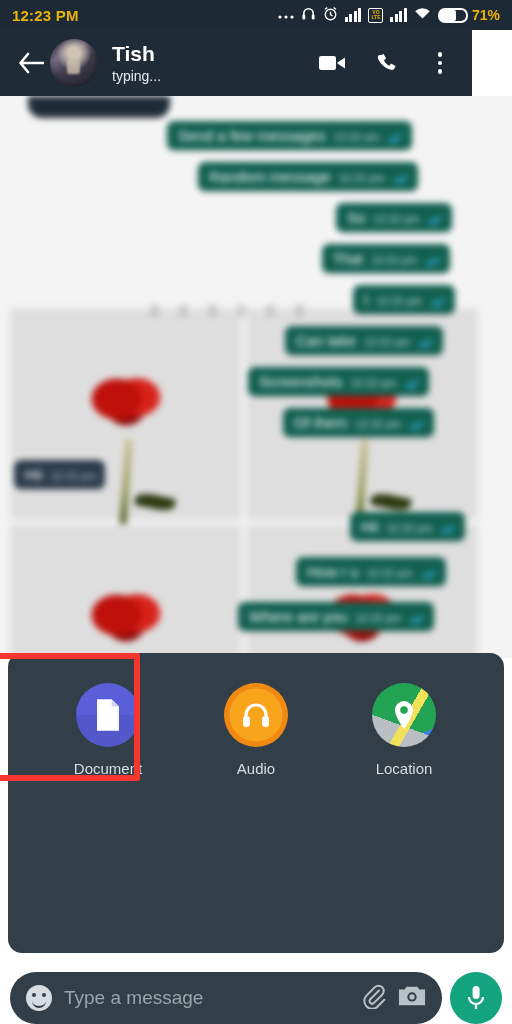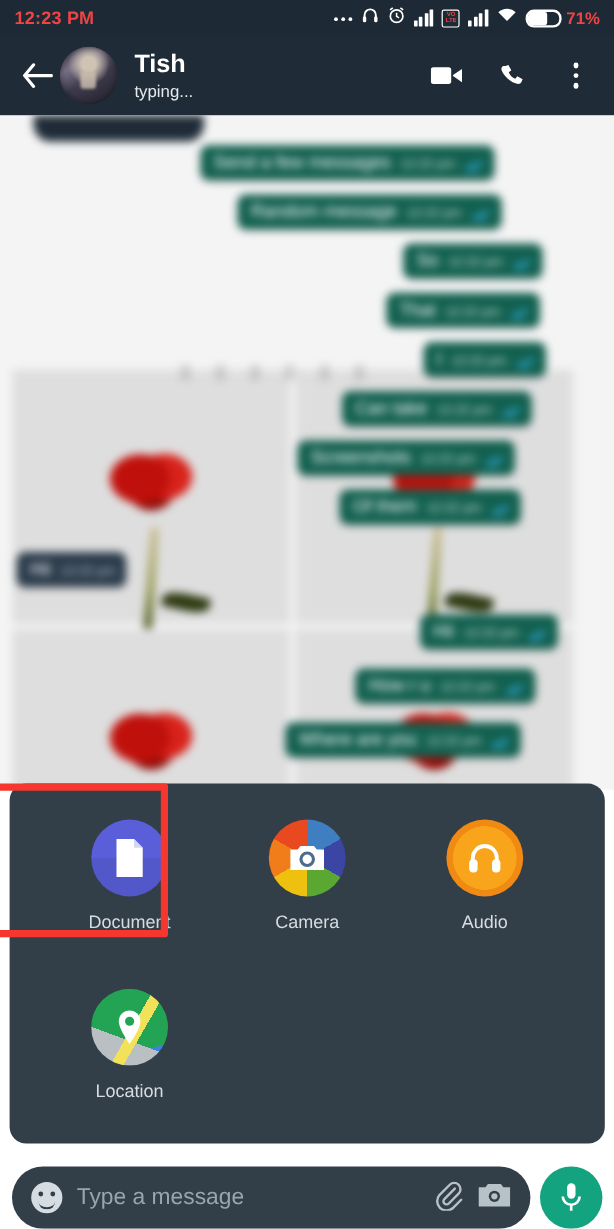--- a/index.html
+++ b/index.html
@@ -7,21 +7,21 @@
   body {
     font-family:"Liberation Sans", sans-serif;
     background:#ffffff;
     overflow:hidden;
     position:relative;
   }
 
   
   .statusbar{
     position:absolute; top:0; left:0; width:512px; height:30px;
-    background:#1d2935; color:#ef4444;
+    background:#1d2935; color:#eab308;
     display:flex; align-items:center; padding:0 12px;
   }
   .sb-time{ font-size:15px; font-weight:bold; letter-spacing:.2px; }
   .sb-right{ margin-left:auto; display:flex; align-items:center; gap:7px; }
   .sb-ico{ display:block; }
   .sb-batt{
     display:flex; align-items:center; gap:4px; font-size:14px; font-weight:bold;text-align:right;
   }
   .batt-shell{
     width:30px;height:15px;border:2px solid #fff;border-radius:7px;position:relative;
@@ -34,21 +34,21 @@
   }
   .bars{ display:flex; align-items:flex-end; gap:1.5px; height:14px; }
   .bars i{ display:block;width:3px;background:#fff;border-radius:.5px; }
   .bars i:nth-child(1){height:5px}
   .bars i:nth-child(2){height:8px}
   .bars i:nth-child(3){height:11px}
   .bars i:nth-child(4){height:14px}
 
   
   .header{
-    position:absolute; top:30px; left:0; width:512px; height:66px;
+    position:absolute; top:30px; left:0; width:472px; height:66px;
     background:#1f2c38; display:flex; align-items:center; padding:0 14px;
     z-index:6;
   }
   .back-arrow{ width:34px;height:34px;display:flex;align-items:center;justify-content:center;flex:none; }
   .avatar{
     width:48px;height:48px;border-radius:50%;flex:none;margin-left:2px;
     background:
       radial-gradient(circle at 50% 30%, #cfc3b4 0 14%, rgba(207,195,180,0) 42%),
       linear-gradient(150deg,#4a4558 0%,#7b7289 30%,#3e3b4c 55%,#23222e 100%);
     box-shadow:inset 0 0 6px rgba(0,0,0,.5);
@@ -416,29 +416,20 @@
       <div class="hl-box"></div>
       <div class="att-circle c-doc">
         <svg width="30" height="34" viewBox="0 0 24 28">
             <path d="M3 1h12l6 6v20H3Z" fill="#fff"></path>
             <path d="M15 1v6h6Z" fill="#d5d7f2"></path>
           </svg>
       </div>
       <div class="att-label">Document</div>
     </div>
 
-    <div class="att-item">
-      <div class="att-circle c-cam">
-        <svg width="32" height="26" viewBox="0 0 32 26">
-            <path d="M2 6h6l2.4-3h11.2L24 6h6v17H2Z" fill="#fff"></path>
-            <circle cx="16" cy="14" r="5.2" fill="none" stroke="#4d6b8a" stroke-width="2.6"></circle>
-          </svg>
-      </div>
-      <div class="att-label">Camera</div>
-    </div>
 
 
     <div class="att-item">
       <div class="att-circle c-aud">
         <svg width="32" height="30" viewBox="0 0 32 30">
             <path d="M6 19v-4a10 10 0 0 1 20 0v4" fill="none" stroke="#fff" stroke-width="3.2"></path>
             <rect x="3" y="16" width="7" height="11" rx="3.3" fill="#fff"></rect>
             <rect x="22" y="16" width="7" height="11" rx="3.3" fill="#fff"></rect>
           </svg>
       </div>

